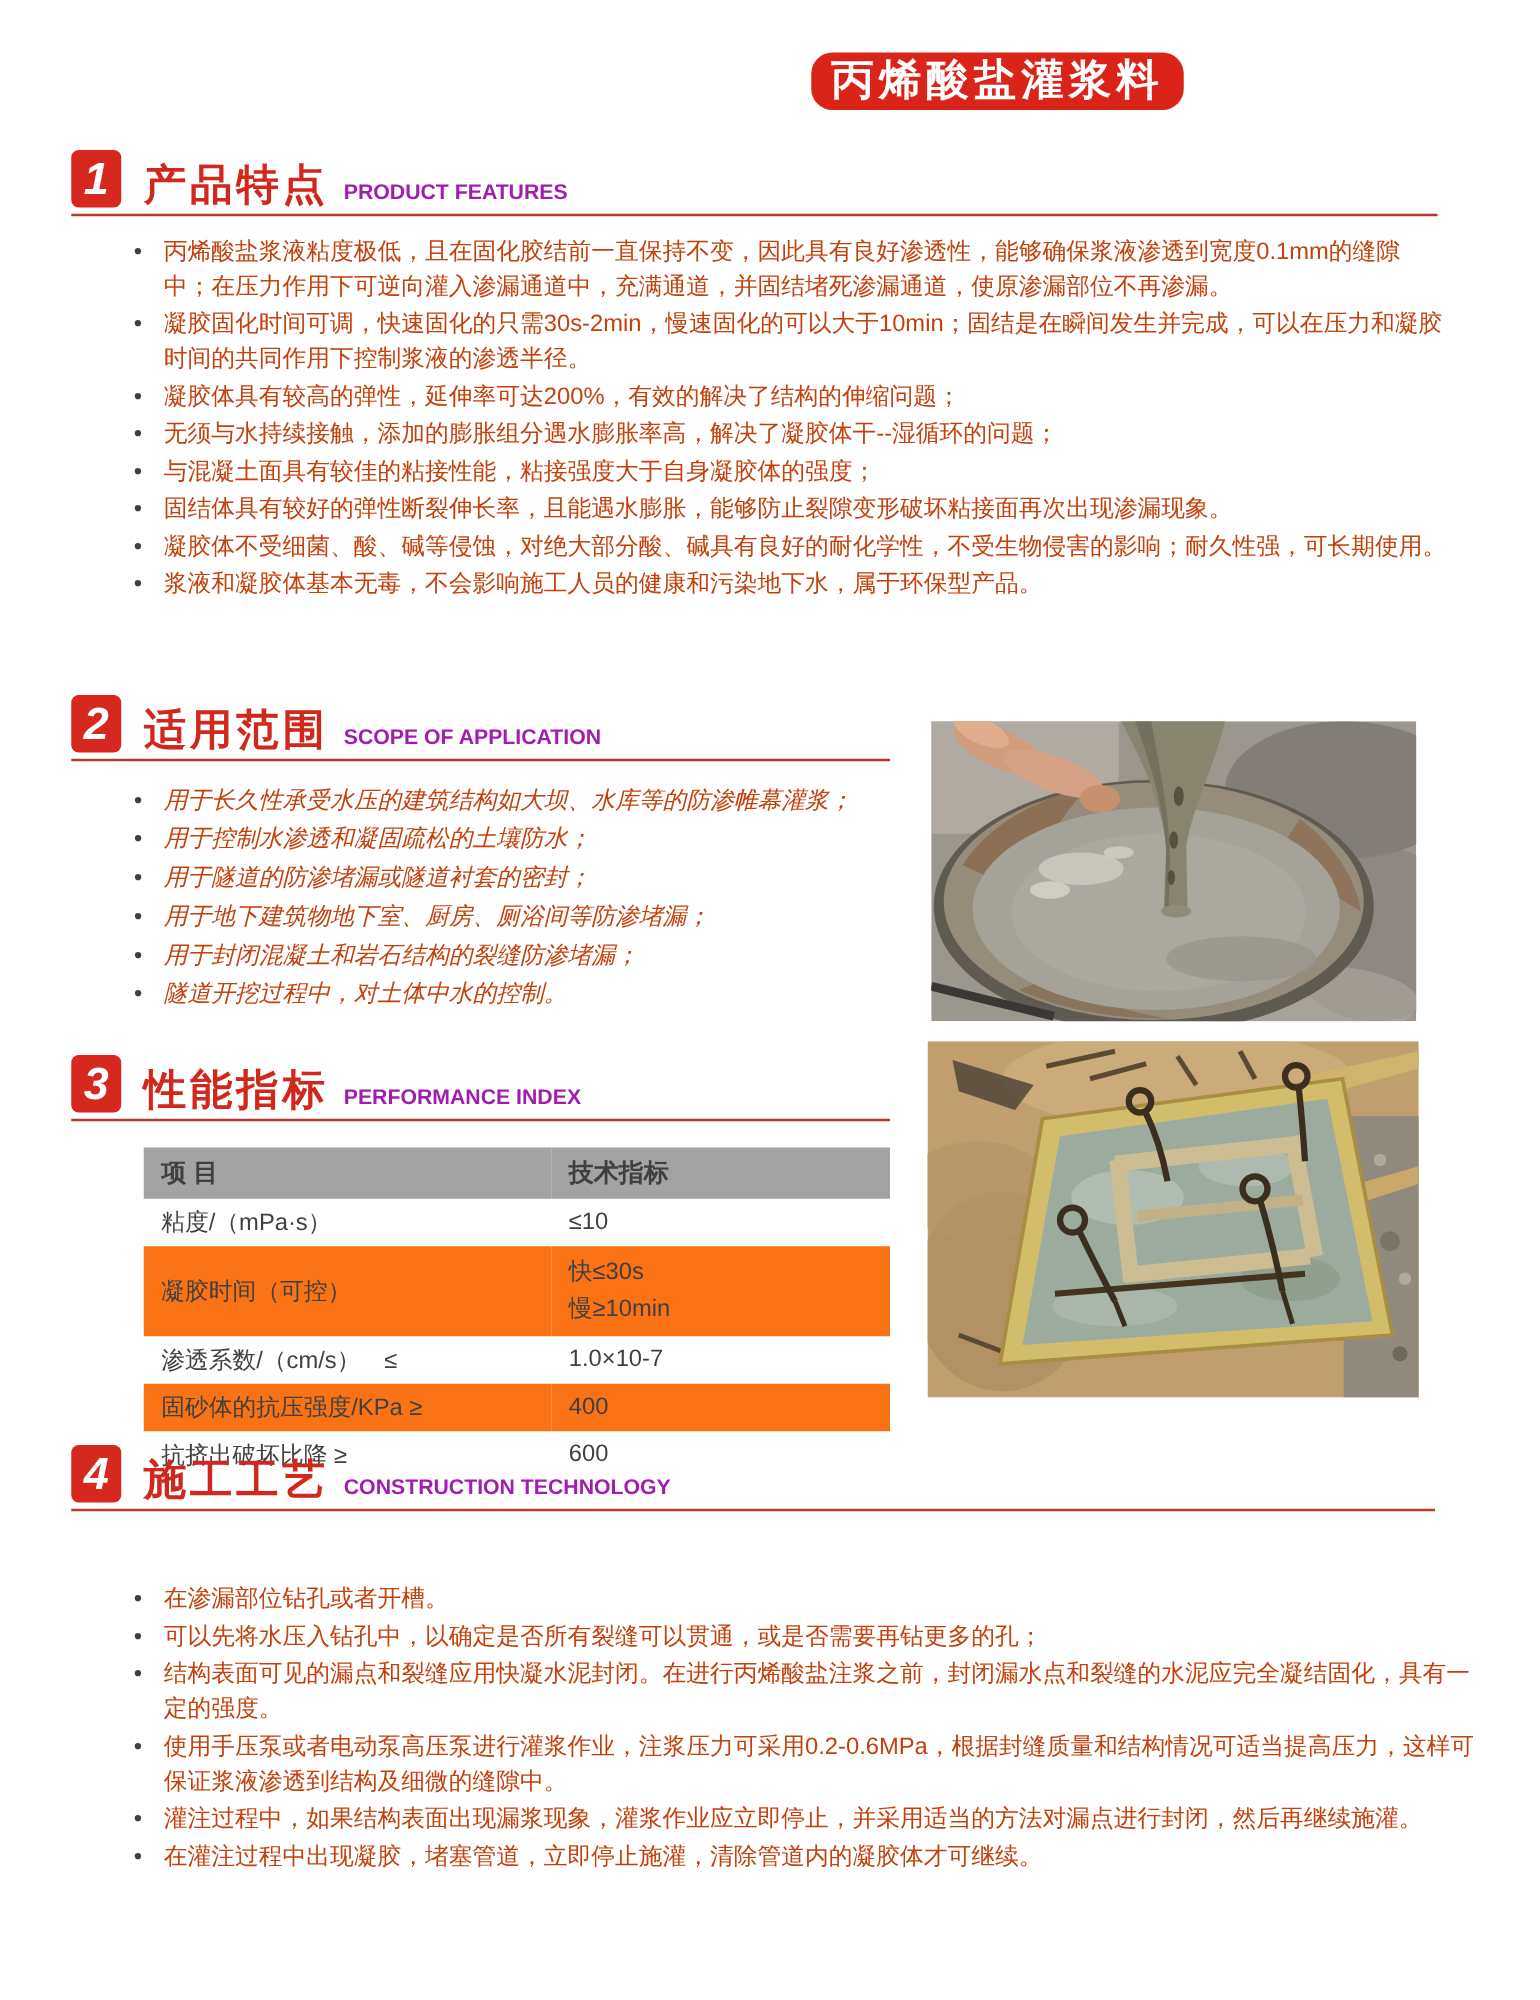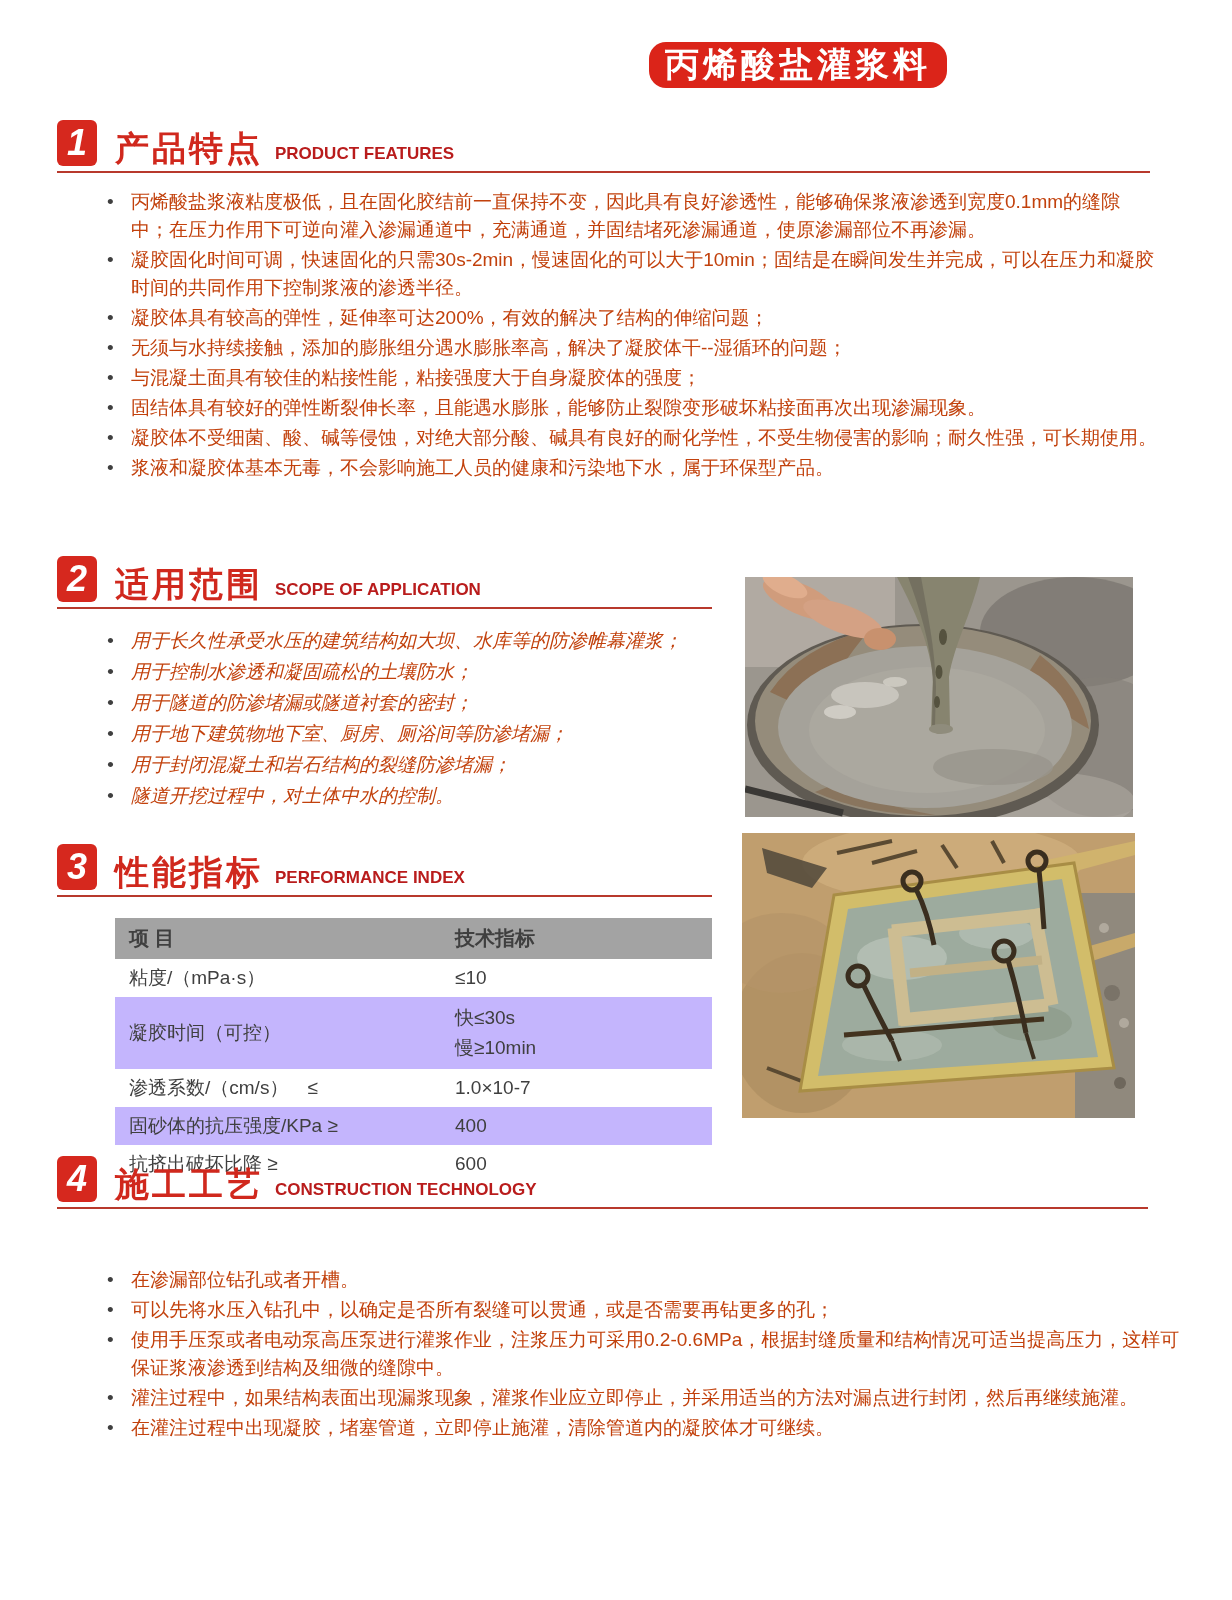--- a/index.html
+++ b/index.html
@@ -49,21 +49,21 @@
   .sec-title{
     color:#d0281d;
     font-size:34px;
     font-weight:bold;
     letter-spacing:3px;
     margin-left:18px;
     line-height:1;
     padding-bottom:1px;
   }
   .sec-sub{
-    color:#b91c1c;
+    color:#a21caf;
     font-size:17px;
     font-weight:bold;
     margin-left:12px;
     line-height:1;
     padding-bottom:4px;
     letter-spacing:0px;
   }
   
   .blist{
     position:absolute;
@@ -101,21 +101,21 @@
     padding:6px 0 6px 14px;
     vertical-align:middle;
   }
   .perf th{
     font-size:20px;
     font-weight:bold;
     background:#a3a3a3;
     padding-top:7px;padding-bottom:7px;
   }
   .perf td.val,.perf th.val{width:257px;}
-  .perf tr.alt{background:#c4b5fd;padding-left:40px;}
+  .perf tr.alt{background:#f97316;padding-left:40px;}
   .perf td div{line-height:30px;}
   
   .intro{
     position:absolute;
     left:95px; top:1232px;
     width:1086px;
     padding-left:36px;
     box-sizing:border-box;
     font-size:19px;
     font-weight:bold;
@@ -308,18 +308,19 @@
   </svg>
 
   <div class="sec-header" style="left:57px; top:1156px; width:1091px;">
     <div class="sec-num">4</div>
     <div class="sec-title">施工工艺</div>
     <div class="sec-sub">CONSTRUCTION TECHNOLOGY</div>
   </div>
   <ul class="blist wide" style="left:95px; top:1266px; width:1086px;">
     <li>在渗漏部位钻孔或者开槽。</li>
     <li>可以先将水压入钻孔中，以确定是否所有裂缝可以贯通，或是否需要再钻更多的孔；</li>
+    <li>结构表面可见的漏点和裂缝应用快凝水泥封闭。在进行丙烯酸盐注浆之前，封闭漏水点和裂缝的水泥应完全凝结固化，具有一定的强度。</li>
     <li>使用手压泵或者电动泵高压泵进行灌浆作业，注浆压力可采用0.2-0.6MPa，根据封缝质量和结构情况可适当提高压力，这样可保证浆液渗透到结构及细微的缝隙中。</li>
     <li>灌注过程中，如果结构表面出现漏浆现象，灌浆作业应立即停止，并采用适当的方法对漏点进行封闭，然后再继续施灌。</li>
     <li>在灌注过程中出现凝胶，堵塞管道，立即停止施灌，清除管道内的凝胶体才可继续。</li>
   </ul>
 
 </div>
 
 </body></html>

